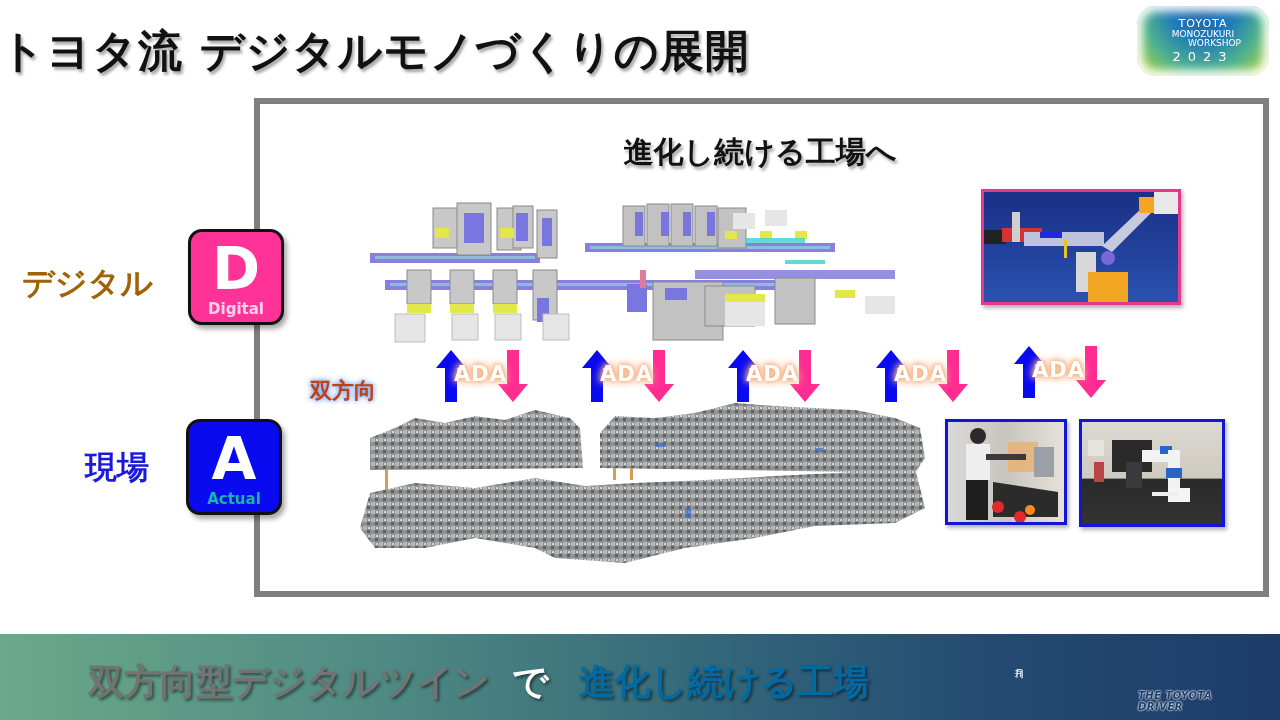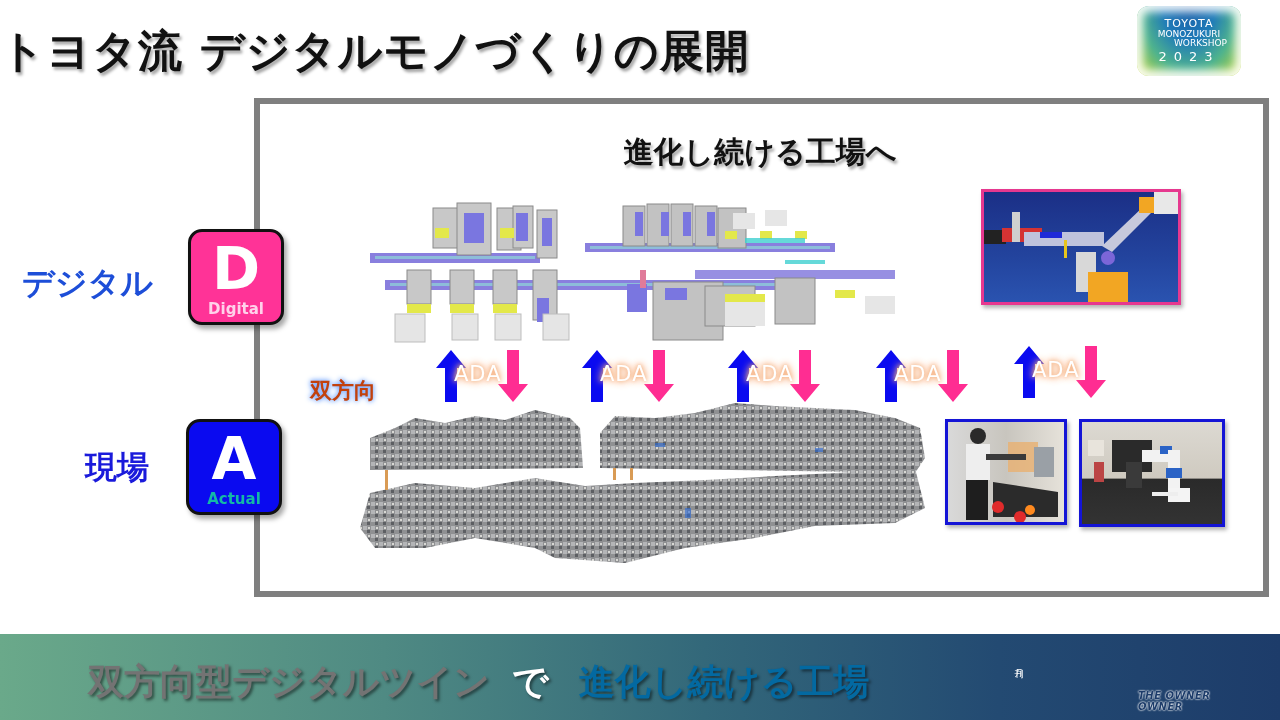--- a/index.html
+++ b/index.html
@@ -6,22 +6,22 @@
   html, body { width: 1280px; height: 720px; overflow: hidden; background: #ffffff; }
   body { position: relative; font-family: "DejaVu Sans", "Liberation Sans", sans-serif; }
 
   .slide-title {
     position: absolute; left: 0; top: 22px; width: 1280px; 
     font-size: 44px; font-weight: bold; color: #111; letter-spacing: 1px;
     text-shadow: 2px 3px 3px rgba(0,0,0,0.35);
   }
 
   .logo {
-    position: absolute; left: 1137px; top: 6px; width: 104px; height: 70px;
-    border-radius: 12px;
+    position: absolute; left: 1137px; top: 6px; width: 132px; height: 70px;
+    border-radius: 19px;
     background: radial-gradient(ellipse at 50% 0%, #1a5ea8 0%, #1f7bb8 35%, #4fb38d 65%, #c9d92a 100%);
     box-shadow: 0 0 8px 6px rgba(255,255,255,0.9) inset;
     display: flex; flex-direction: column; align-items: center; justify-content: center;
     color: #fff; line-height: 1.05;
   }
   .logo .l1 { font-size: 11px; letter-spacing: 1px; }
   .logo .l2 { font-size: 9px; }
   .logo .l3 { font-size: 9px; margin-left: 23px; }
   .logo .l4 { font-size: 13px; letter-spacing: 7px; margin-top: 1px; }
 
@@ -32,21 +32,21 @@
 
   .subtitle {
     position: absolute; left: 560px; top: 132px; width: 400px; text-align: center;
     font-size: 30px; font-weight: bold; color: #111;
     text-shadow: 2px 3px 3px rgba(0,0,0,0.35);
   }
 
   .side-label {
     position: absolute; font-size: 32px; font-weight: bold;
   }
-  .lbl-digital { left: 22px; top: 262px; color: #1d4ed8; }
+  .lbl-digital { left: 22px; top: 262px; color: #a16207; }
   .lbl-actual  { left: 85px; top: 446px; color: #1a1adb; }
 
   .badge {
     position: absolute; width: 96px; height: 96px; border-radius: 14px;
     border: 3px solid #111; color: #fff; text-align: center;
     box-shadow: 3px 4px 5px rgba(0,0,0,0.35);
   }
   .badge .big { display: block; font-size: 58px; font-weight: bold; line-height: 66px; margin-top: 4px; }
   .badge .small { display: block; font-size: 15px; font-weight: bold; margin-top: -2px; }
   .badge-d { left: 188px; top: 229px; background: #ff3397; }
@@ -57,21 +57,21 @@
   .bidir {
     position: absolute; left: 310px; top: 376px; font-size: 22px; font-weight: bold; color: #c2410c;
     text-shadow: 0 0 4px #6aa0ff, 0 0 6px #8ab4ff;
   }
 
   .ada-group { position: absolute; width: 95px; height: 56px; }
   .arrow-up, .arrow-down { position: absolute; width: 30px; height: 52px; }
   .arrow-up { left: 0; top: 0; }
   .arrow-down { left: 62px; top: 0; }
   .ada-text {
-    position: absolute; left: 18px; top: 12px; font-size: 21px; font-weight: normal; color: #fff;
+    position: absolute; left: 18px; top: 12px; font-size: 21px; font-weight: bold; color: #fff;
     text-shadow: 0 0 4px #f4a46a, 0 0 8px #f7b080, 0 0 10px #f8c19a;
     letter-spacing: 1px;
   }
 
   .digital-plant, .actual-plant { position: absolute; }
   .digital-plant { left: 365px; top: 198px; width: 600px; height: 145px; }
   .actual-plant { left: 355px; top: 398px; width: 590px; height: 165px; }
 
   .photo {
     position: absolute; overflow: hidden;
@@ -340,14 +340,14 @@
   </svg>
 </div>
 
 <div class="bottom-bar"></div>
 <div class="bottom-text">
   <span class="t1">双方向型デジタルツイン</span><span class="t2">で</span><span class="t3">進化し続ける工場</span>
 </div>
 
 <div class="watermark">
   <span class="wm-small">月刊</span>
-  <span class="wm-sub">THE OWNER OWNER</span>
+  <span class="wm-sub">THE TOYOTA DRIVER</span>
 </div>
 
 </body></html>

